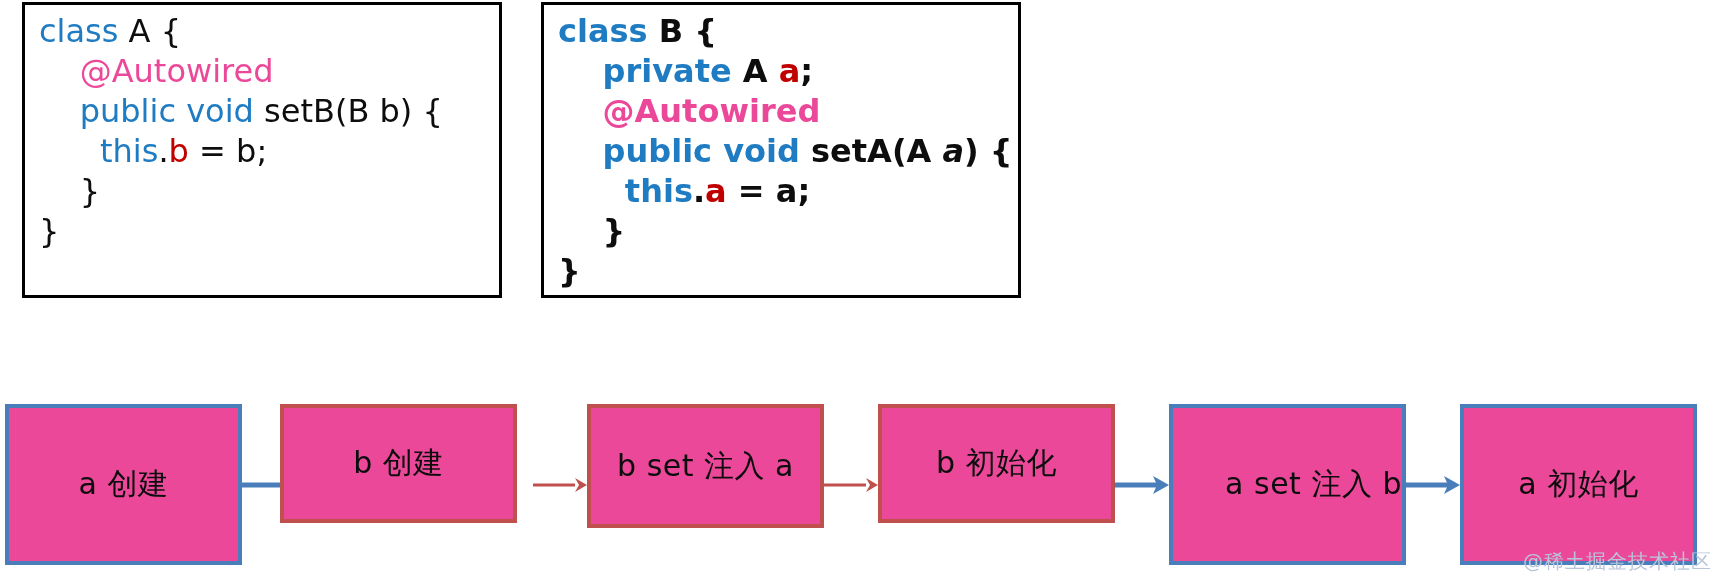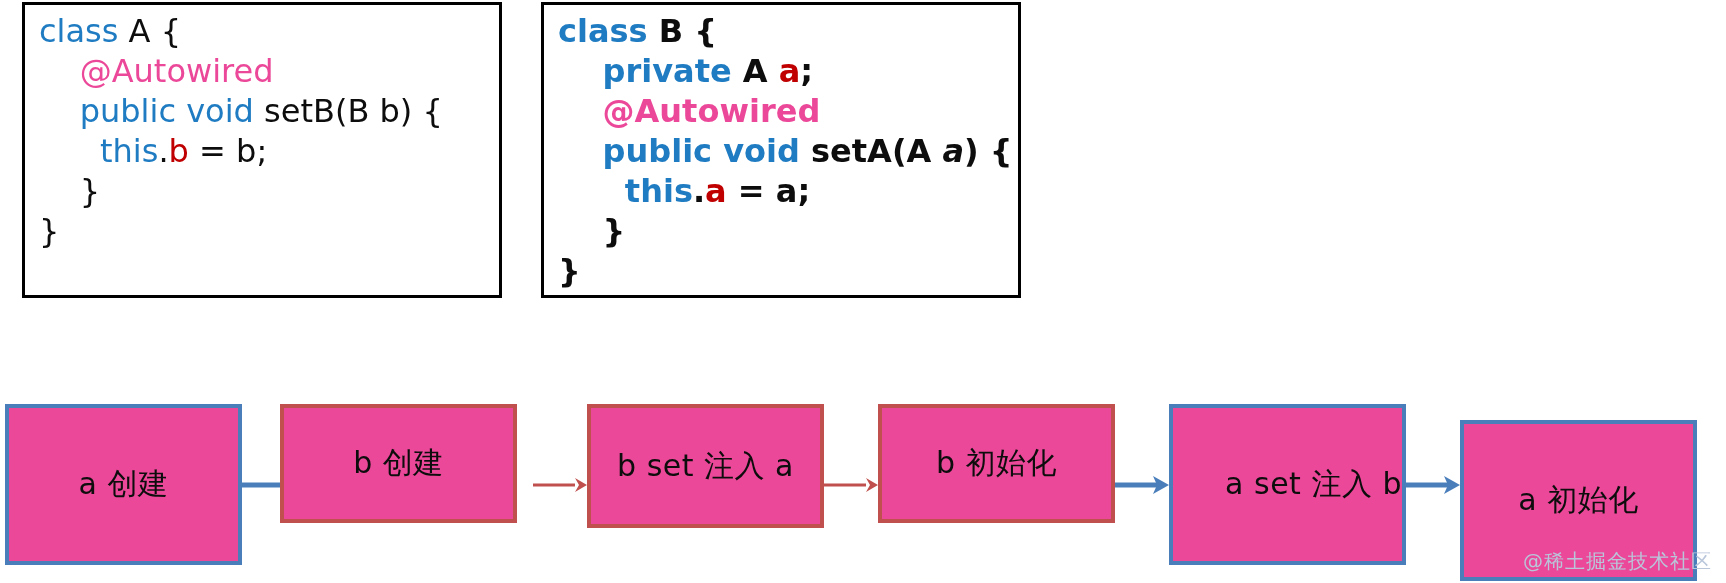--- a/index.html
+++ b/index.html
@@ -125,19 +125,19 @@
         <line x1="0" y1="15" x2="42" y2="15" stroke="#4A7EBB" stroke-width="5"></line>
         <polygon points="54,15 38,6 42,15 38,24" fill="#4A7EBB"></polygon>
       </svg>
       <div class="flow-box blue" style="left: 1169px; top: 404px; width: 237px; height: 161px; justify-content: flex-end;">
         <span>a set 注入 b</span>
       </div>
       <svg class="arrow" width="54" height="30" viewBox="0 0 54 30" style="left: 1406px; top: 469.5px;">
         <line x1="0" y1="15" x2="42" y2="15" stroke="#4A7EBB" stroke-width="5"></line>
         <polygon points="54,15 38,6 42,15 38,24" fill="#4A7EBB"></polygon>
       </svg>
-      <div class="flow-box blue" style="left: 1460px; top: 404px; width: 237px; height: 161px; margin-top: 16px;">
+      <div class="flow-box blue" style="left: 1460px; top: 404px; width: 237px; height: 161px;">
         <span>a 初始化</span>
       </div>
     </div>
 
   <div class="watermark">@稀土掘金技术社区</div>
 </div>
 
 </body></html>

